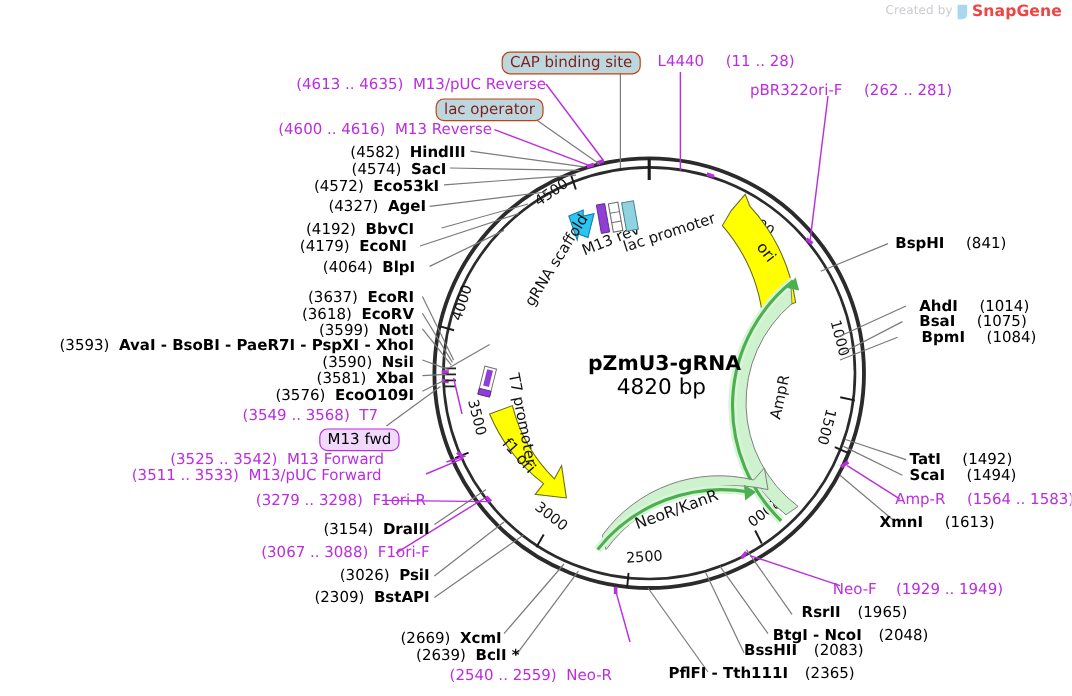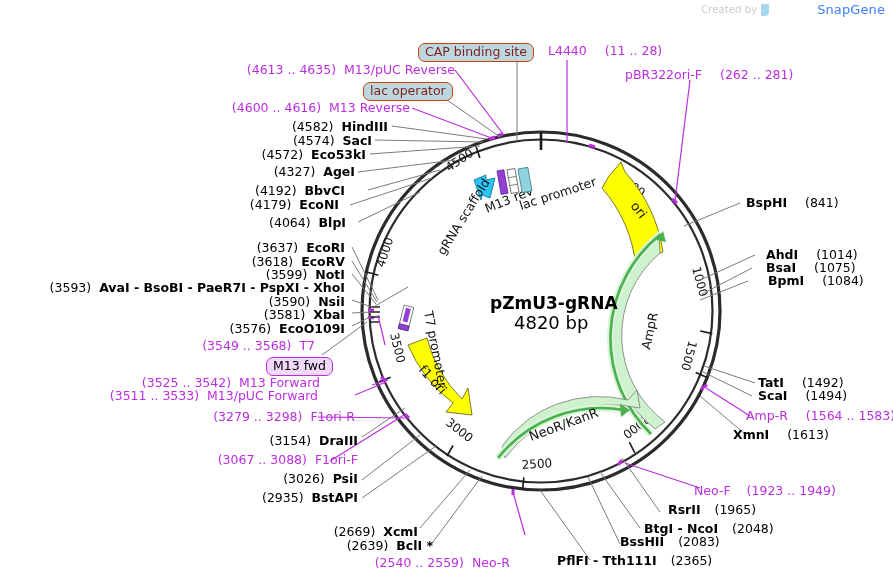--- a/index.html
+++ b/index.html
@@ -28,23 +28,22 @@
     letter-spacing: .1px;
   }
   #watermark .sg-mark {
     display:inline-block;
     width: 8px; height: 12px;
     background: #a9d7ef;
     border-radius: 1px 1px 4px 1px;
   }
   #watermark .sg-name {
     font-size: 13px;
-    color: #3b82f6;
-    font-weight: 400;
-    margin-left: 44px;
+    color: #ef4444;
+    font-weight: 700;
   }
 
   
   #map { position: absolute; top:0; left:0; }
 
   
   .lbl {
     position: absolute;
     white-space: nowrap;
     font-size: 12.5px;
@@ -387,21 +386,21 @@
   </div>
   <div class="lbl prim r" style="left:140px; top:453px; width:218px;">
     <span>(3067 .. 3088)</span>&nbsp;
     <span>F1ori-F</span>
   </div>
   <div class="lbl enz r" style="left:160px; top:472px; width:198px;">
     <span class="pos">(3026)</span>&nbsp;
     <span class="nm">PsiI</span>
   </div>
   <div class="lbl enz r" style="left:160px; top:491px; width:198px;">
-    <span class="pos">(2935)</span>&nbsp;
+    <span class="pos">(2309)</span>&nbsp;
     <span class="nm">BstAPI</span>
   </div>
   <div class="lbl enz r" style="left:220px; top:525px; width:198px;">
     <span class="pos">(2669)</span>&nbsp;
     <span class="nm">XcmI</span>
   </div>
   <div class="lbl enz r" style="left:240px; top:539px; width:193px;">
     <span class="pos">(2639)</span>&nbsp;
     <span class="nm">BclI *</span>
   </div>
@@ -421,21 +420,21 @@
   <div class="lbl enz" style="left:644px; top:522px;">
     <span class="nm">BtgI  -  NcoI</span>
     <span class="pos" style="margin-left:10px;">(2048)</span>
   </div>
   <div class="lbl enz" style="left:668px; top:503px;">
     <span class="nm">RsrII</span>
     <span class="pos" style="margin-left:10px;">(1965)</span>
   </div>
   <div class="lbl prim" style="left:694px; top:484px;">
     <span>Neo-F</span>
-    <span style="margin-left:12px;">(1923 .. 1949)</span>
+    <span style="margin-left:12px;">(1929 .. 1949)</span>
   </div>
 
   <div class="lbl enz" style="left:746px; top:196px;">
     <span class="nm">BspHI</span>
     <span class="pos" style="margin-left:14px;">(841)</span>
   </div>
   <div class="lbl enz" style="left:766px; top:248px;">
     <span class="nm">AhdI</span>
     <span class="pos" style="margin-left:14px;">(1014)</span>
   </div>

